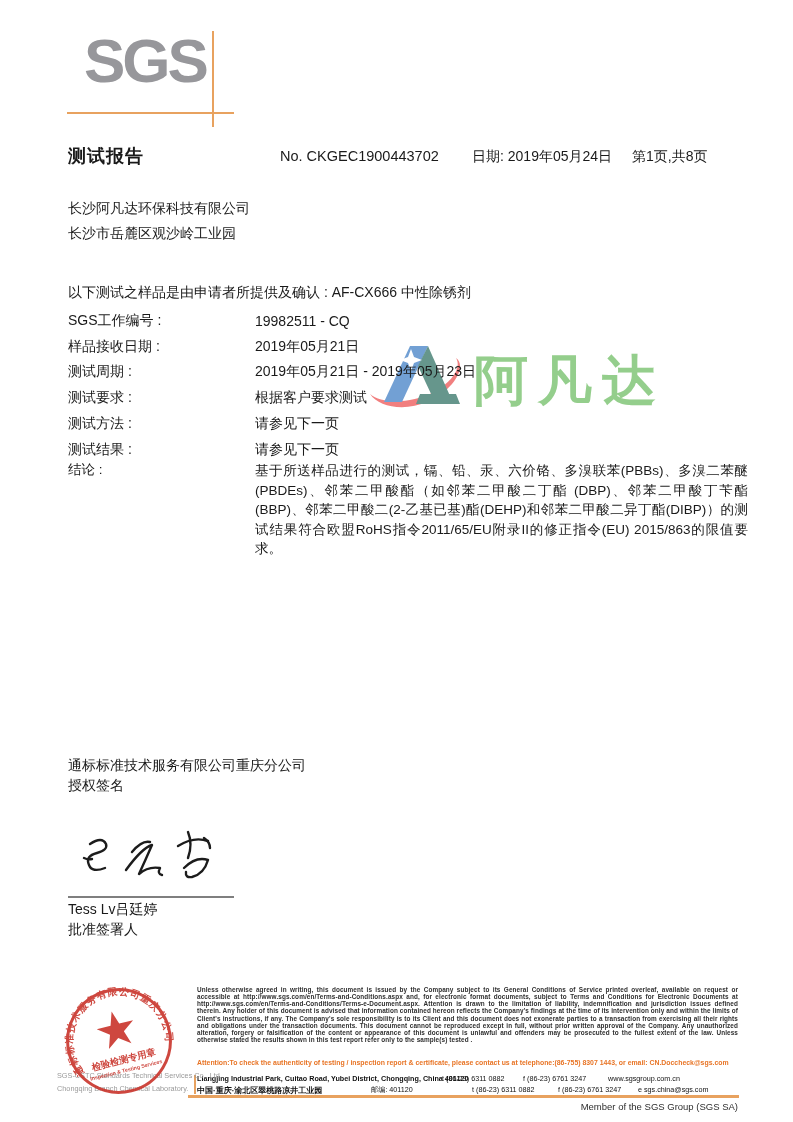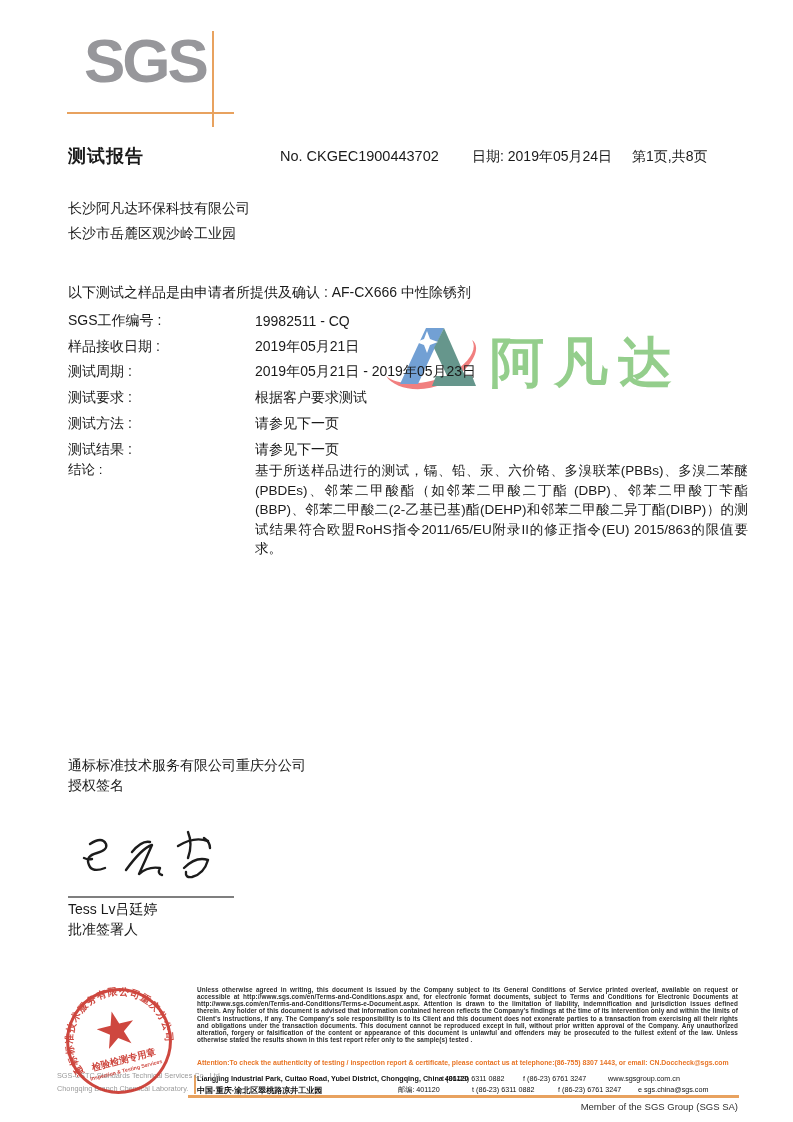--- a/index.html
+++ b/index.html
@@ -25,21 +25,21 @@
   .info-table{left:68px;top:308px;width:620px;z-index:2;}
   .info-row{display:flex;height:25.8px;align-items:center;font-size:14px;}
   .info-row .lbl{width:187px;flex:0 0 187px;}
   .info-row .val{white-space:nowrap;}
 
   .conclusion{left:68px;top:461px;width:680px;display:flex;font-size:13.5px;z-index:2;}
   .conclusion .lbl{width:187px;flex:0 0 187px;}
   .conclusion .txt{width:493px;line-height:19.5px;text-align:justify;}
 
   
-  .watermark{left:368px;top:318px;width:330px;height:88px;z-index:1;display:flex;align-items:center;opacity:.95;justify-content:center;}
+  .watermark{left:368px;top:336px;width:330px;height:88px;z-index:1;display:flex;align-items:center;opacity:.95;}
   .wm-text{font-size:54px;font-weight:bold;color:#8fcc86;letter-spacing:10px;margin-left:10px;line-height:1;}
 
   .approver{left:68px;top:755px;font-size:14px;line-height:20px;}
   .sig-svg{left:66px;top:818px;}
   .sig-line{left:68px;top:896px;width:166px;height:2px;background:#7f7f7f;}
   .signer{left:68px;top:901px;font-size:14px;}
   .signer-role{left:68px;top:921px;font-size:14px;}
 
   
   .legal{left:197px;top:986px;width:541px;font-size:6.4px;line-height:7.15px;
@@ -172,21 +172,21 @@
 
   <div class="abs addr-row addr-en">
     <span class="c c0" style="left:0">Liangjing Industrial Park, Cuitao Road, Yubei District, Chongqing, China 401120</span>
     <span class="c" style="left:245px">t (86-23) 6311 0882</span>
     <span class="c" style="left:326px">f (86-23) 6761 3247</span>
     <span class="c" style="left:411px">www.sgsgroup.com.cn</span>
   </div>
 
   <div class="abs addr-row addr-cn">
     <span class="c c0" style="left:0">中国·重庆·渝北区翠桃路凉井工业园</span>
-    <span class="c" style="left:201px">邮编: 401120</span>
+    <span class="c" style="left:174px">邮编: 401120</span>
     <span class="c" style="left:275px">t (86-23) 6311 0882</span>
     <span class="c" style="left:361px">f (86-23) 6761 3247</span>
     <span class="c" style="left:441px">e sgs.china@sgs.com</span>
   </div>
 
   <div class="abs footer-hline"></div>
   <div class="abs member">Member of the SGS Group (SGS SA)</div>
 
 </div>
 

